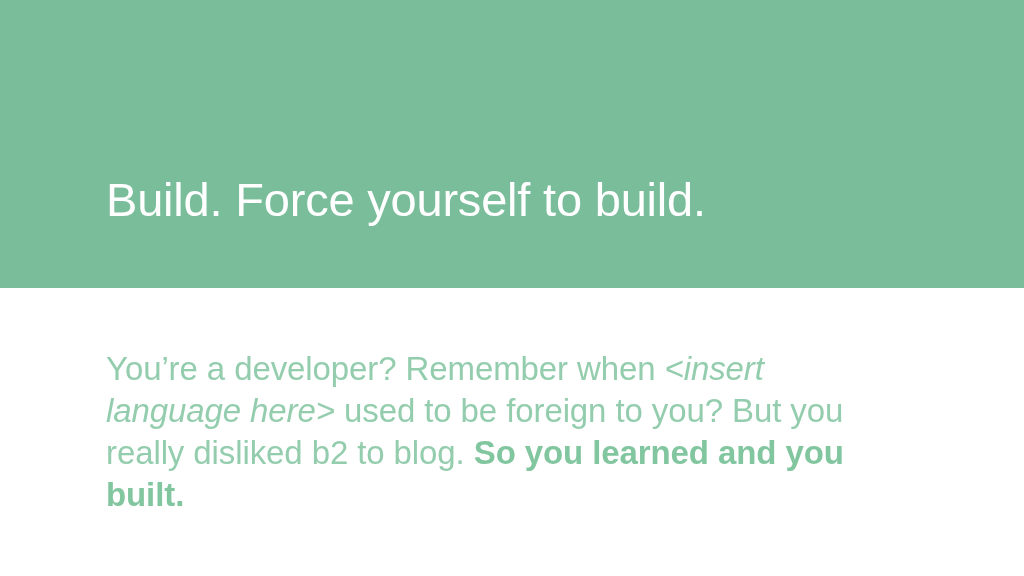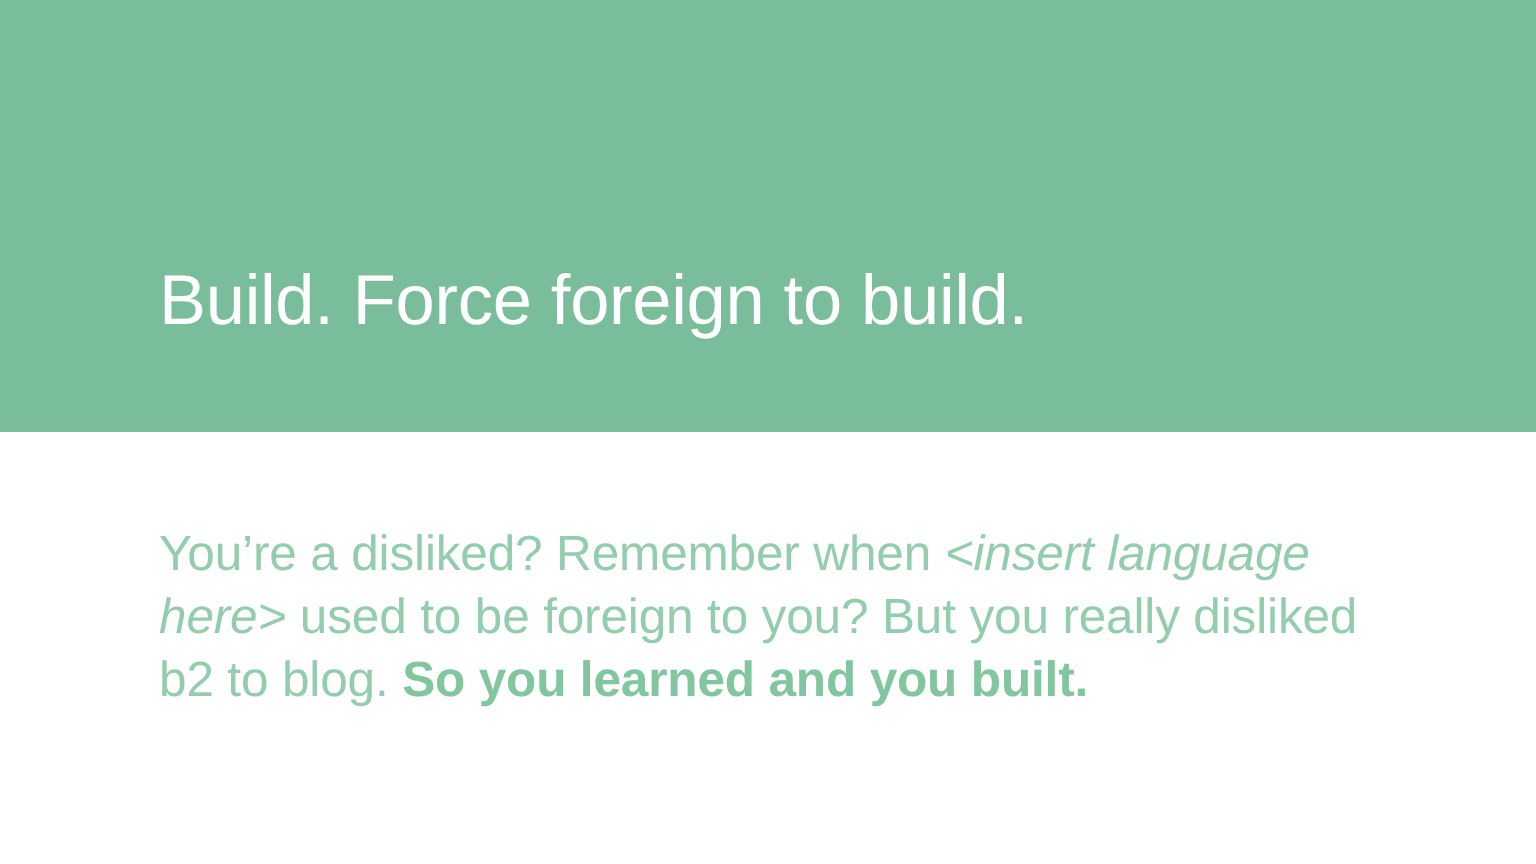--- a/index.html
+++ b/index.html
@@ -90,20 +90,20 @@
     font-style: normal;
     color: #82c6a0;
   }
 </style>
 </head>
 <body>
 
 <div class="slide">
 
   <div class="header-band">
-    <h1 class="headline"><span class="lead">Build.</span><span class="rest"> Force foreign to build.</span></h1>
+    <h1 class="headline"><span class="lead">Build.</span><span class="rest"> Force yourself to build.</span></h1>
   </div>
 
   <div class="body-area">
-    <p class="body-copy"><span>You’re a disliked? Remember when </span><span class="em">&lt;insert language here&gt;</span><span> used to be foreign to you? But you really disliked b2 to blog. </span><span class="strong">So you learned and you built.</span></p>
+    <p class="body-copy"><span>You’re a developer? Remember when </span><span class="em">&lt;insert language here&gt;</span><span> used to be foreign to you? But you really disliked b2 to blog. </span><span class="strong">So you learned and you built.</span></p>
   </div>
 
 </div>
 
 </body></html>

